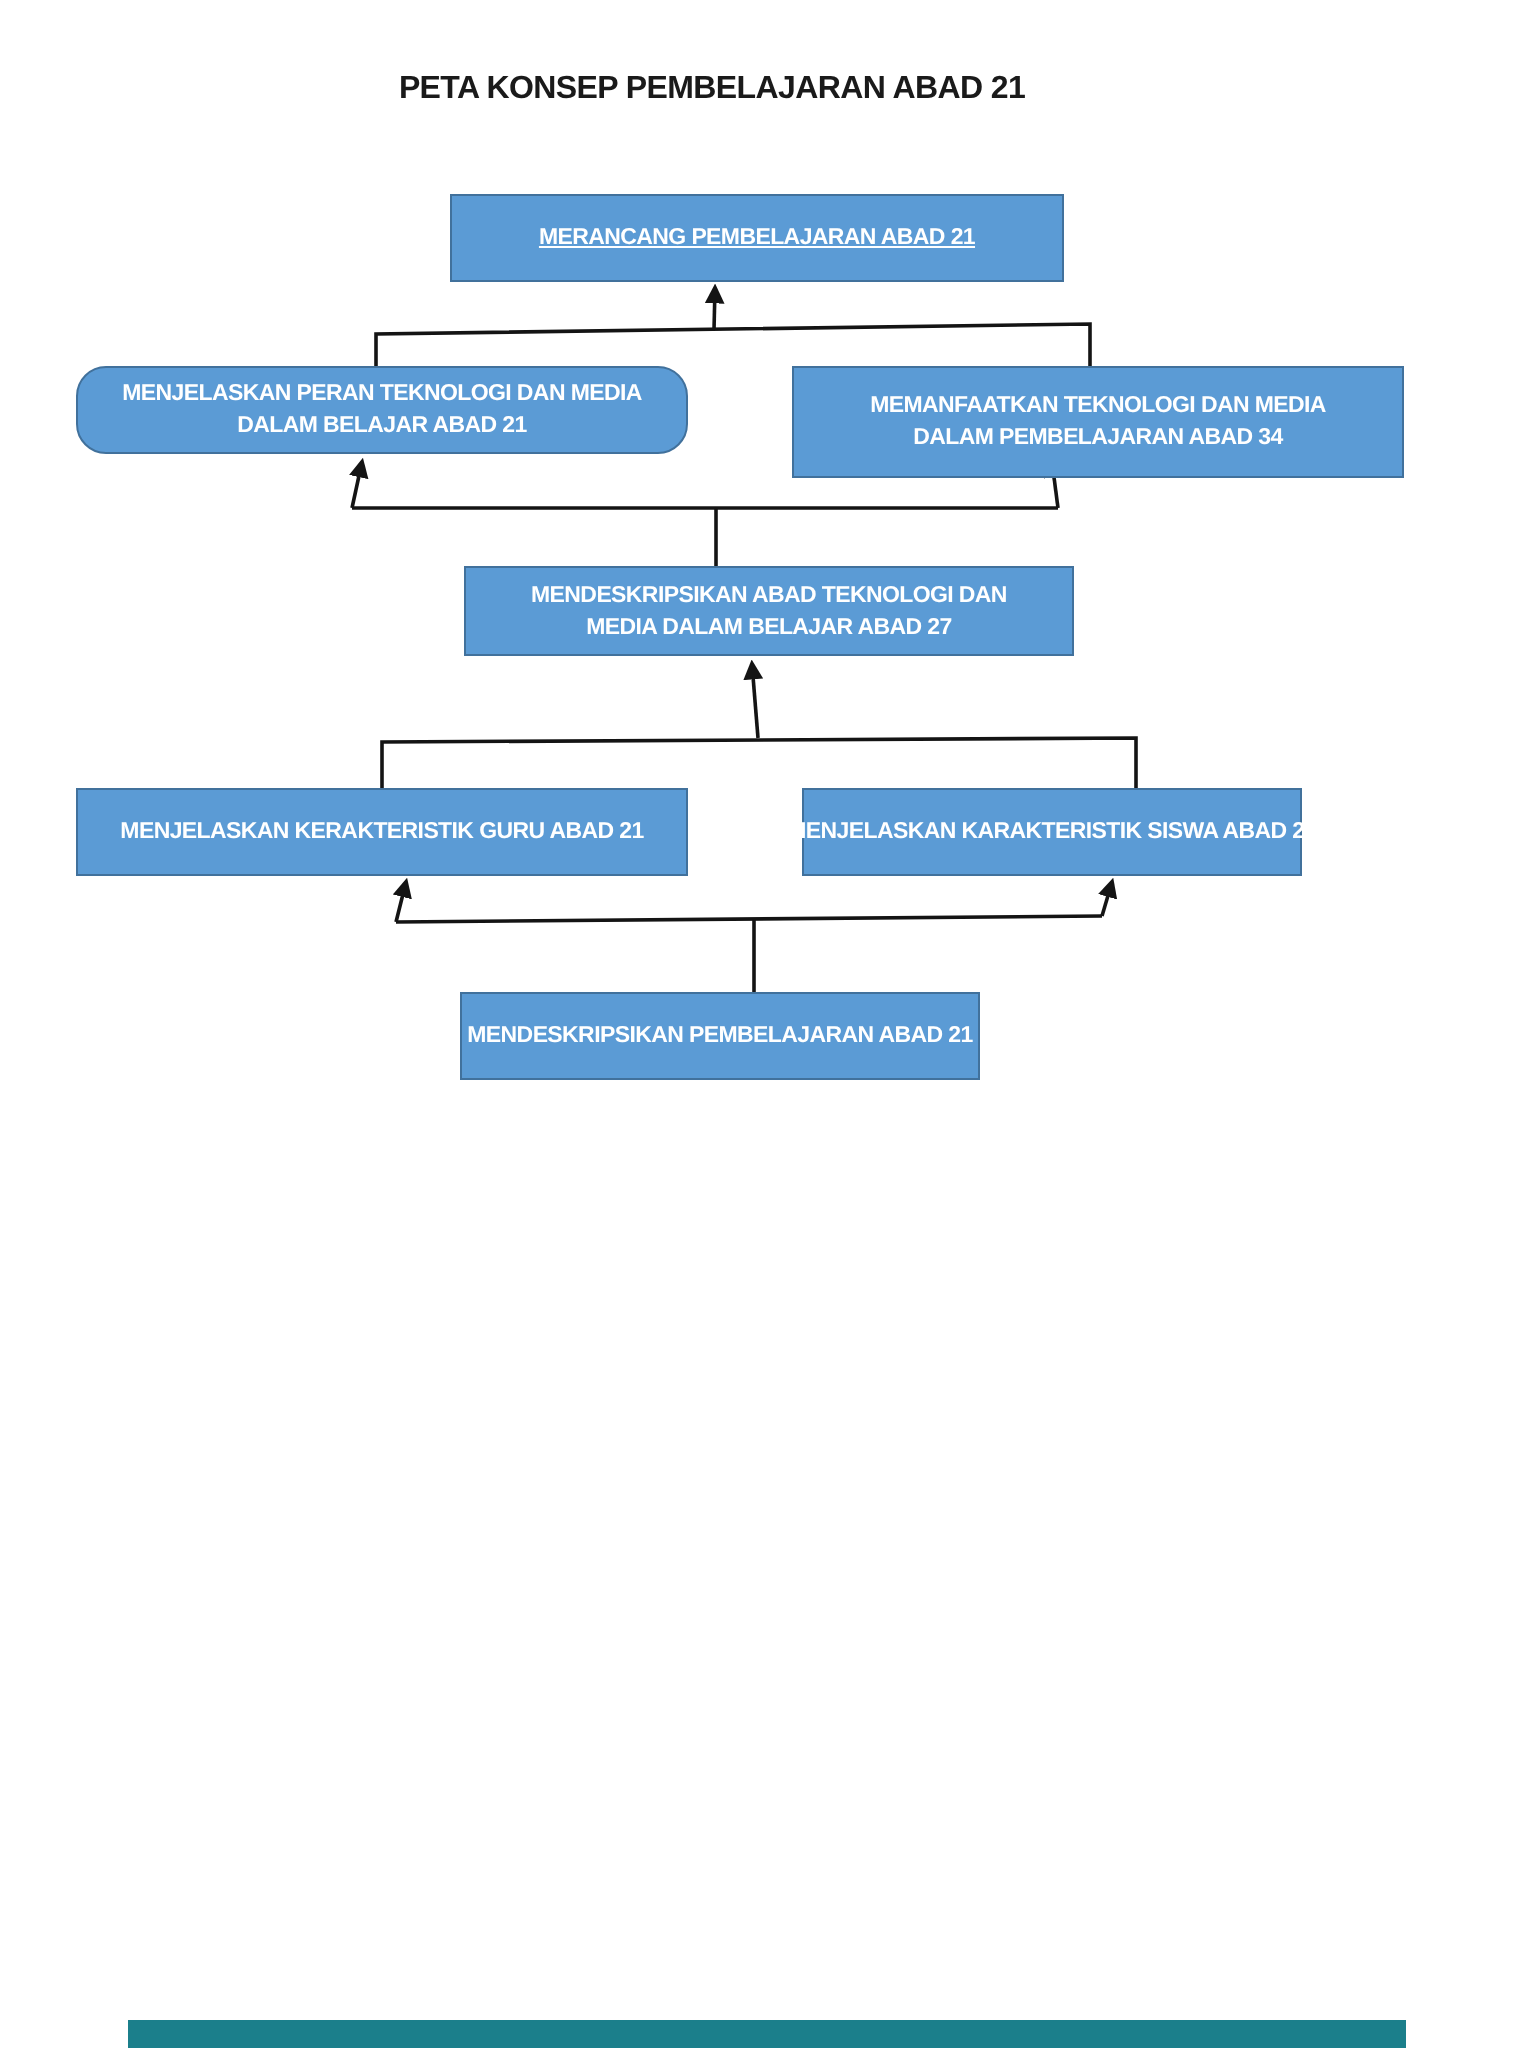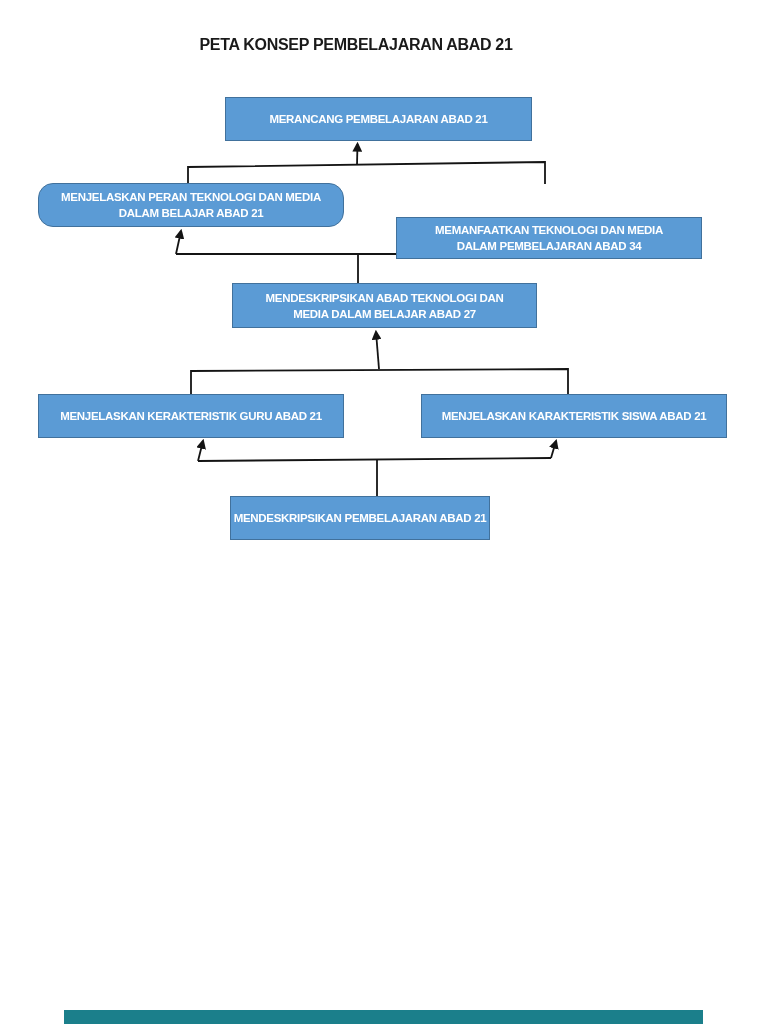--- a/index.html
+++ b/index.html
@@ -48,26 +48,26 @@
     font-weight: bold;
     letter-spacing: -0.3px;
     line-height: 16px;
     display: flex;
     flex-direction: column;
     align-items: center;
     justify-content: center;
     text-align: center;
   }
   .node span { display: block; white-space: nowrap; }
-  #n0 { left: 225px; top: 97px;  width: 307px; height: 44px; }
+  #n0 { left: 225px; top: 97px;  width: 307px; height: 44px; text-decoration: underline; }
   #n1 { left: 38px;  top: 183px; width: 306px; height: 44px; border-radius: 15px; }
-  #n2 { left: 396px; top: 183px; width: 306px; height: 42px; margin-top: 34px; }
+  #n2 { left: 396px; top: 183px; width: 306px; height: 56px; }
   #n3 { left: 232px; top: 283px; width: 305px; height: 45px; }
   #n4 { left: 38px;  top: 394px; width: 306px; height: 44px; }
-  #n5 { left: 421px; top: 394px; width: 306px; height: 44px; }
+  #n5 { left: 401px; top: 394px; width: 250px; height: 44px; }
   #n6 { left: 230px; top: 496px; width: 260px; height: 44px; }
   .footer-bar {
     position: absolute;
     left: 64px; top: 1010px;
     width: 639px; height: 14px;
     background: var(--footer-bar);
   }
 </style>
 </head>
 <body>

